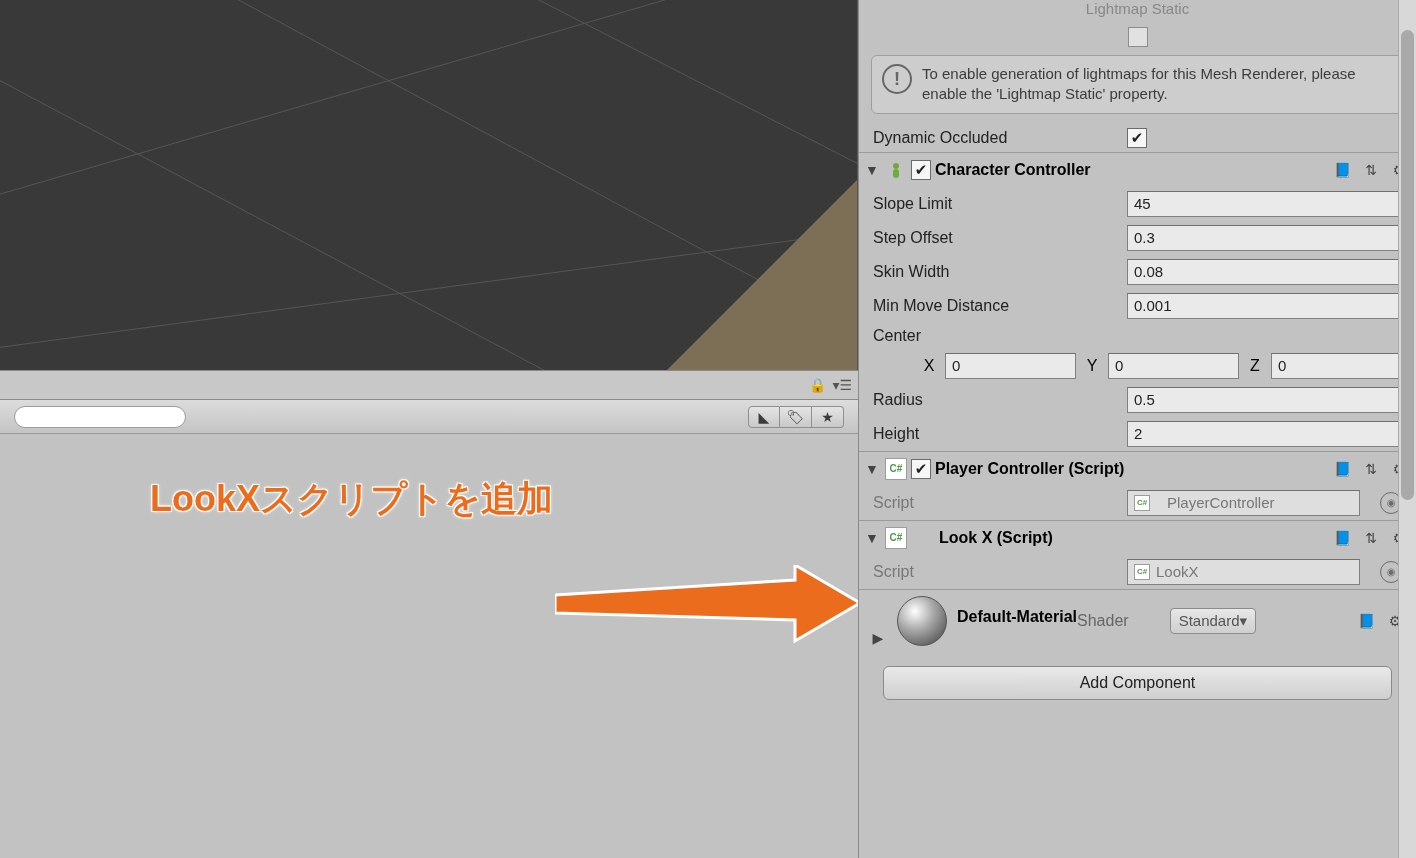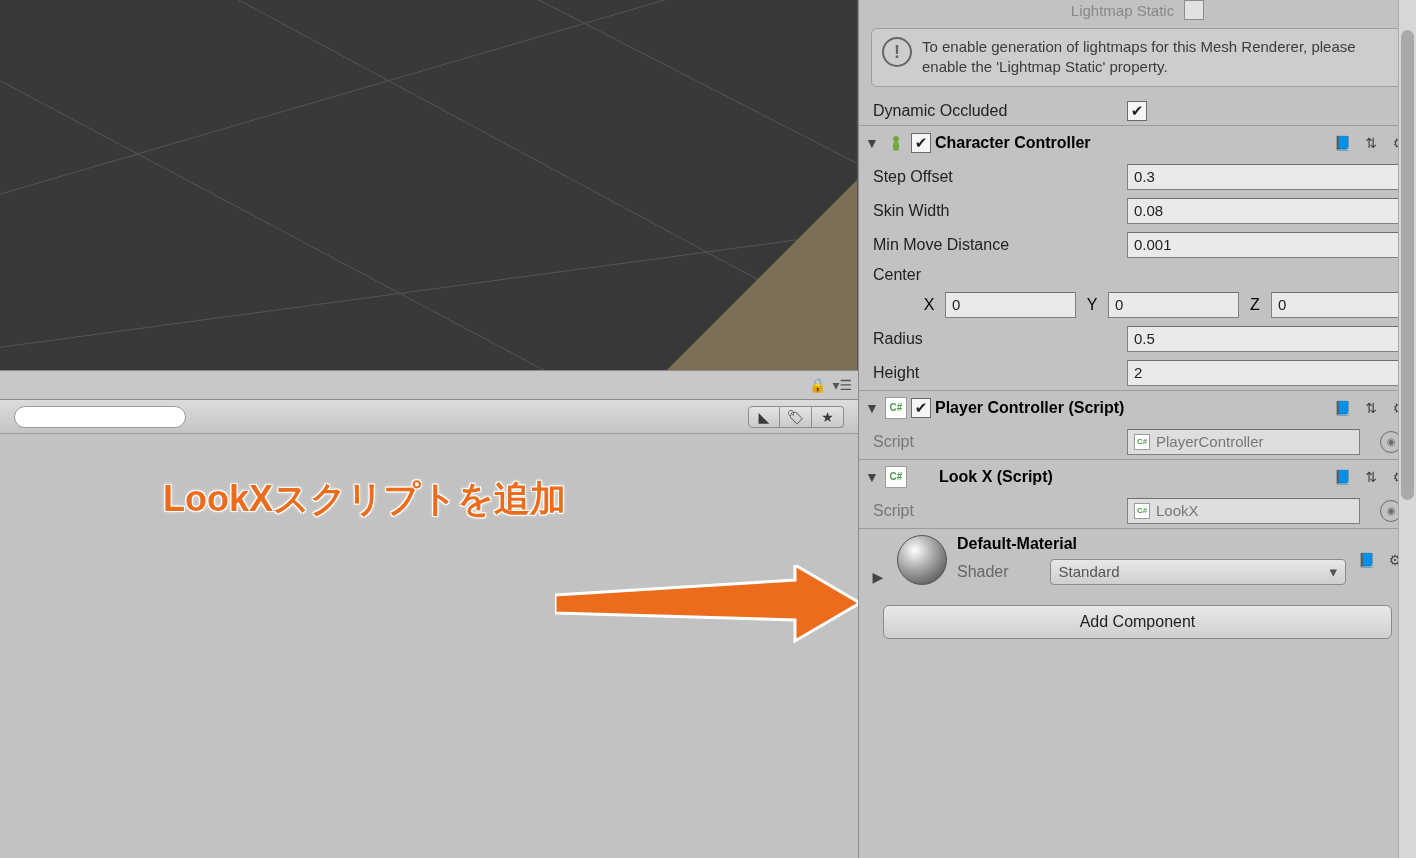--- a/index.html
+++ b/index.html
@@ -65,21 +65,21 @@
   display: flex; align-items: center; justify-content: center;
   font-size: 14px; color: #3b3b3b;
 }
 .sb-btn + .sb-btn { border-left: none; }
 .sb-btn:first-child { border-radius: 4px 0 0 4px; }
 .sb-btn:last-child { border-radius: 0 4px 4px 0; }
 .lower-empty { flex: 1; background: #c2c2c2; position: relative; }
 
 .annotation {
   position: absolute;
-  left: 163px; top: 475px;
+  left: 150px; top: 475px;
   font-size: 36px;
   font-weight: 700;
   color: #ec6c1e;
   text-shadow: 0 0 4px #fff, 1px 1px 0 #fff, -1px -1px 0 #fff, -1px 1px 0 #fff, 1px -1px 0 #fff;
   pointer-events: none;
 }
 .arrow-svg {
   position: absolute;
   left: 555px; top: 565px;
   pointer-events: none;
@@ -91,21 +91,21 @@
   border-left: 1px solid #8a8a8a;
   display: flex; flex-direction: column;
   font-size: 16px;
   overflow-y: auto;
   position: relative;
 }
 .insp-inner { padding: 0 0 12px 0; }
 .staticline {
   color: #888; text-align: center; padding: 0 0 4px;
   font-size: 15px;
-  display:flex; justify-content:center; align-items:center; gap:10px;
+  display:flex; justify-content:center; align-items:center; gap:10px;flex-direction:column;
 }
 .staticline .cb { opacity: .6; }
 .info-box {
   margin: 4px 12px 10px 12px;
   border: 1px solid #9e9e9e;
   border-radius: 6px;
   background: #cdcdcd;
   padding: 8px 10px;
   display: flex; gap: 10px;
   color: #3c3c3c;
@@ -182,21 +182,21 @@
 .mat-block {
   display:flex; align-items:center;
   padding: 6px 10px; gap: 10px;
   border-top: 1px solid #9b9b9b;
 }
 .sphere {
   width: 50px; height: 50px; border-radius: 50%;
   background: radial-gradient(circle at 35% 30%, #fff, #aaa 40%, #444 95%);
   border: 1px solid #555;
 }
-.mat-col { flex:1; display:flex; flex-direction:column; gap:6px; }
+.mat-col { flex:1; display:flex; }
 .mat-name { font-weight:700; }
 .shader-row { display:flex; align-items:center; gap:10px; }
 .dd-field {
   flex:1; height:26px;
   border: 1px solid #8b8b8b; border-radius: 4px;
   background: linear-gradient(#e7e7e7,#cfcfcf);
   display:flex; align-items:center; justify-content:space-between;
   padding: 0 8px; font-size:15px; color:#555;margin-left:31px;
 }
 
@@ -280,20 +280,24 @@
     </span>
     <span class="cb">✔</span>
     <span class="comp-title">Character Controller</span>
     <span class="comp-icons">
       <span class="tiny-ic">📘</span>
       <span class="tiny-ic gear-ic">⇅</span>
       <span class="tiny-ic gear-ic">⚙</span>
     </span>
   </div>
   <div class="row">
+        <div class="lbl">Slope Limit</div>
+        <div class="field">45</div>
+      </div>
+  <div class="row">
         <div class="lbl">Step Offset</div>
         <div class="field">0.3</div>
       </div>
   <div class="row">
         <div class="lbl">Skin Width</div>
         <div class="field">0.08</div>
       </div>
   <div class="row">
         <div class="lbl">Min Move Distance</div>
         <div class="field">0.001</div>
@@ -327,21 +331,21 @@
     <span class="comp-icons">
       <span class="tiny-ic">📘</span>
       <span class="tiny-ic gear-ic">⇅</span>
       <span class="tiny-ic gear-ic">⚙</span>
     </span>
   </div>
   <div class="row">
     <div class="lbl" style="color:#777">Script</div>
     <div class="field disabled">
       <span class="cs-ic" style="width:16px;height:16px;font-size:8px">C#</span>
-      <span style="margin-left:6px">PlayerController</span>
+      <span style="margin-left:17px">PlayerController</span>
     </div>
     <span class="target-ic">◉</span>
   </div>
 
   <div class="comp-header">
     <span class="foldout">▼</span>
     <span class="cs-ic">C#</span>
     <span style="width:24px"></span>
     <span class="comp-title">Look X (Script)</span>
     <span class="comp-icons">

